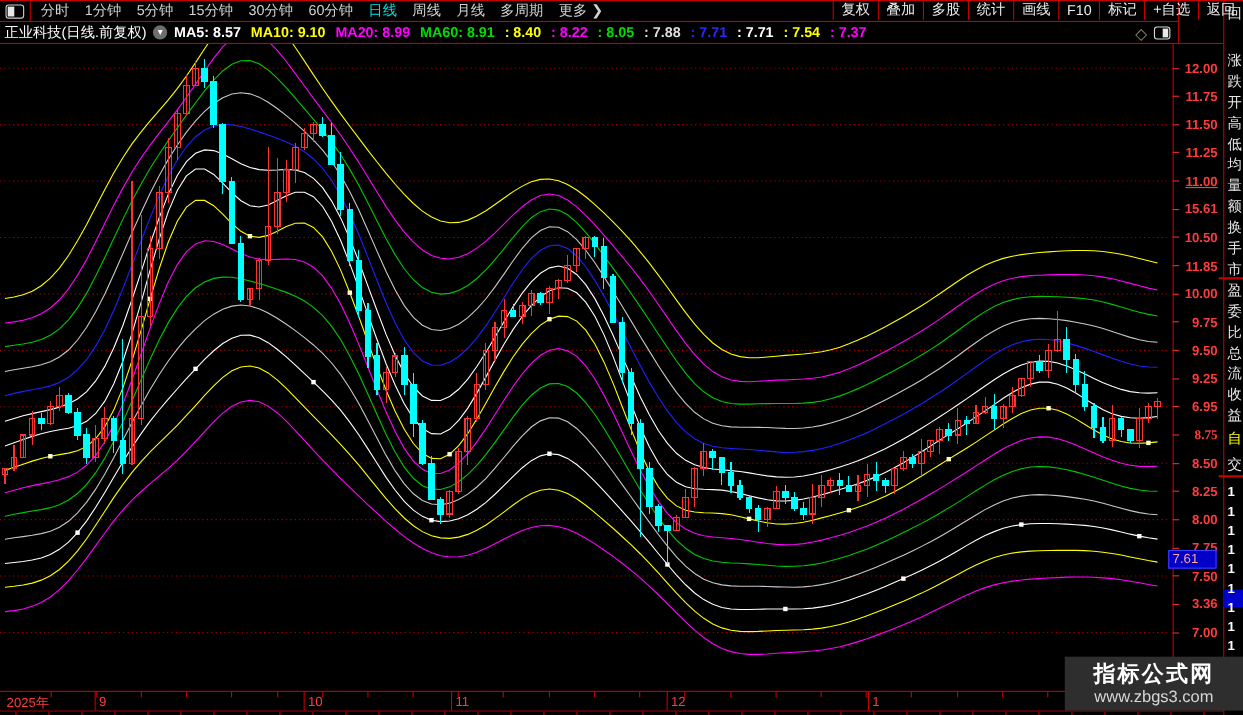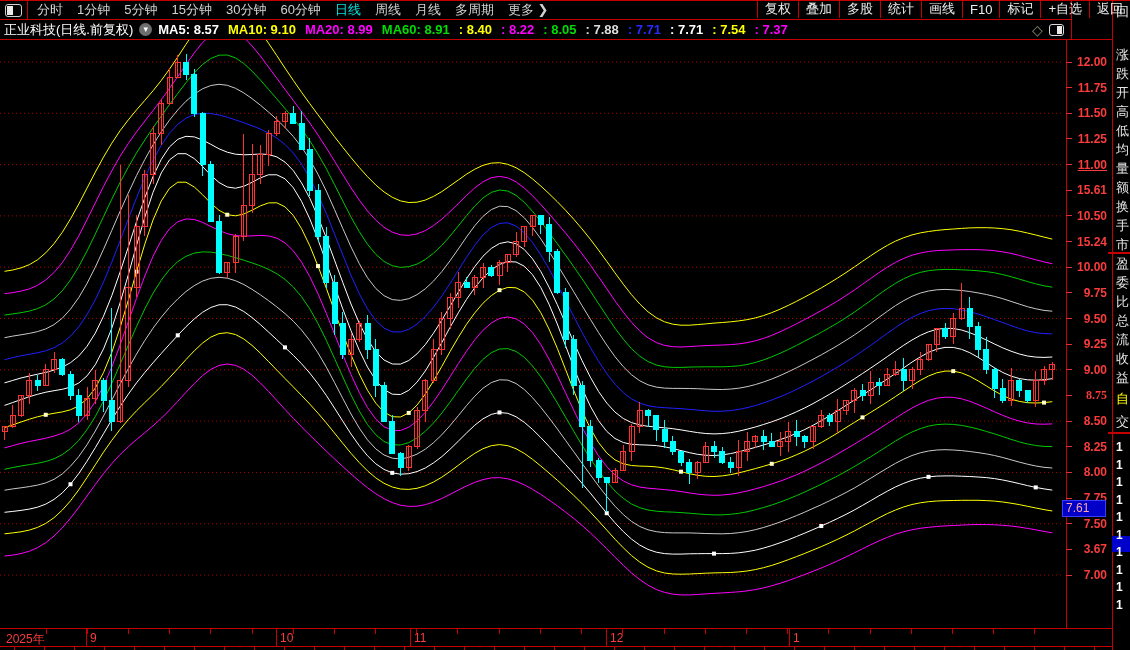--- a/index.html
+++ b/index.html
@@ -436,45 +436,45 @@
       <div class="ylab" style="top: 66.3px;">11.50</div>
       <div class="ytick" style="top: 98px;"></div>
       <div class="ylab" style="top: 91.95px;">11.25</div>
       <div class="ytick" style="top: 124px;"></div>
       <div class="ylab" style="top: 117.6px; text-decoration: underline;">11.00</div>
       <div class="ytick" style="top: 150px;"></div>
       <div class="ylab" style="top: 143.25px;">15.61</div>
       <div class="ytick" style="top: 175px;"></div>
       <div class="ylab" style="top: 168.9px;">10.50</div>
       <div class="ytick" style="top: 201px;"></div>
-      <div class="ylab" style="top: 194.55px;">15.24</div>
+      <div class="ylab" style="top: 194.55px;">11.85</div>
       <div class="ytick" style="top: 227px;"></div>
       <div class="ylab" style="top: 220.2px;">10.00</div>
       <div class="ytick" style="top: 252px;"></div>
       <div class="ylab" style="top: 245.85px;">9.75</div>
       <div class="ytick" style="top: 278px;"></div>
       <div class="ylab" style="top: 271.5px;">9.50</div>
       <div class="ytick" style="top: 304px;"></div>
       <div class="ylab" style="top: 297.15px;">9.25</div>
       <div class="ytick" style="top: 329px;"></div>
-      <div class="ylab" style="top: 322.8px;">9.00</div>
+      <div class="ylab" style="top: 322.8px;">6.95</div>
       <div class="ytick" style="top: 355px;"></div>
       <div class="ylab" style="top: 348.45px; font-family: Liberation Serif, serif;">8.75</div>
       <div class="ytick" style="top: 381px;"></div>
       <div class="ylab" style="top: 374.1px;">8.50</div>
       <div class="ytick" style="top: 406px;"></div>
       <div class="ylab" style="top: 399.75px;">8.25</div>
       <div class="ytick" style="top: 432px;"></div>
       <div class="ylab" style="top: 425.4px;">8.00</div>
       <div class="ytick" style="top: 458px;"></div>
       <div class="ylab" style="top: 451.05px;">7.75</div>
       <div class="ytick" style="top: 483px;"></div>
       <div class="ylab" style="top: 476.7px;">7.50</div>
       <div class="ytick" style="top: 509px;"></div>
-      <div class="ylab" style="top: 502.35px;">3.67</div>
+      <div class="ylab" style="top: 502.35px;">3.36</div>
       <div class="ytick" style="top: 535px;"></div>
       <div class="ylab" style="top: 528px;">7.00</div>
     </div>
   <div id="price-tag" style="top:500px">7.61</div>
 
   <div id="xaxis">
     <span id="year">2025年</span>
   <div class="wtick" style="left: 46px;"></div>
       <div class="wtick" style="left: 87px;"></div>
       <div class="wtick" style="left: 128px;"></div>
@@ -581,13 +581,17 @@
       <div class="sone" style="top: 475px;">1</div>
       <div class="sone" style="top: 492.5px;">1</div>
       <div class="sone" style="top: 510px;">1</div>
       <div class="sone" style="top: 527.5px;">1</div>
       <div class="sone" style="top: 545px;">1</div>
       <div class="sone" style="top: 562.5px;">1</div>
       <div class="sone" style="top: 580px;">1</div>
       <div class="sone" style="top: 597.5px;">1</div>
     </div>
 
+  <div id="wm">
+    <div class="l1">指标公式网</div>
+    <div class="l2">www.zbgs3.com</div>
+  </div>
 </div>
 
 </body></html>

